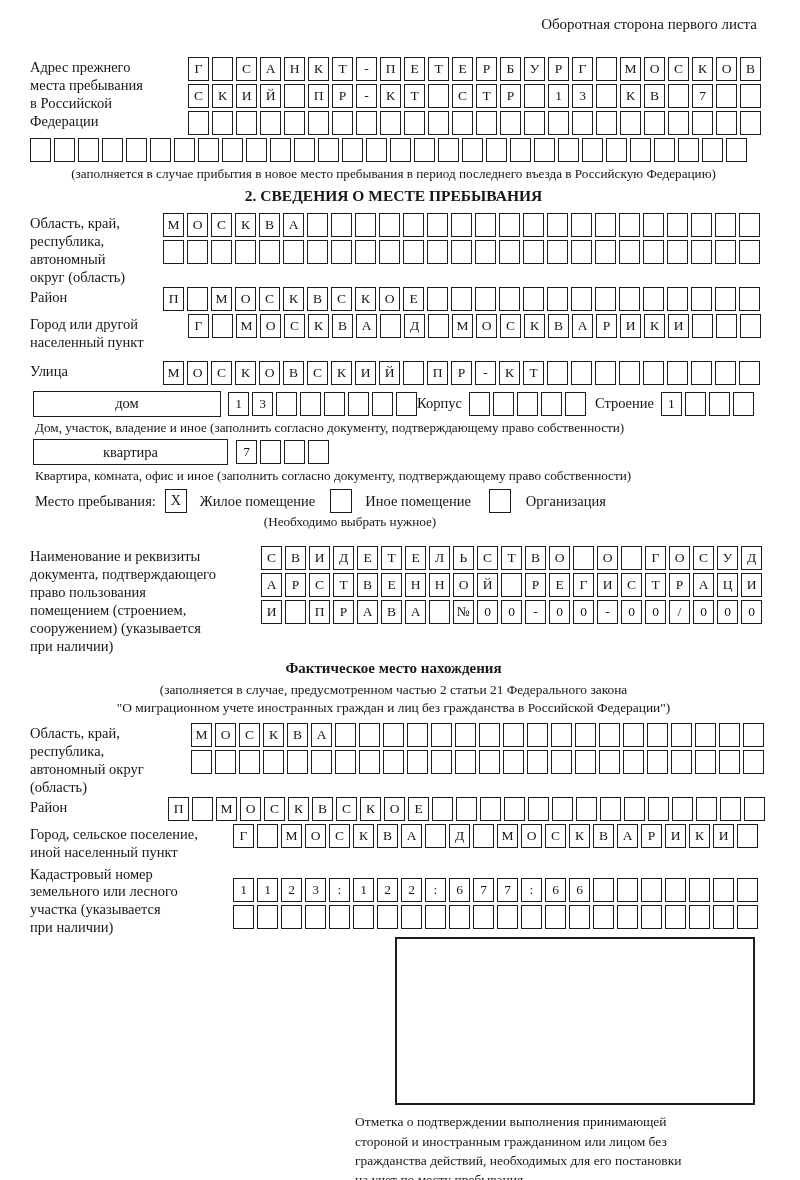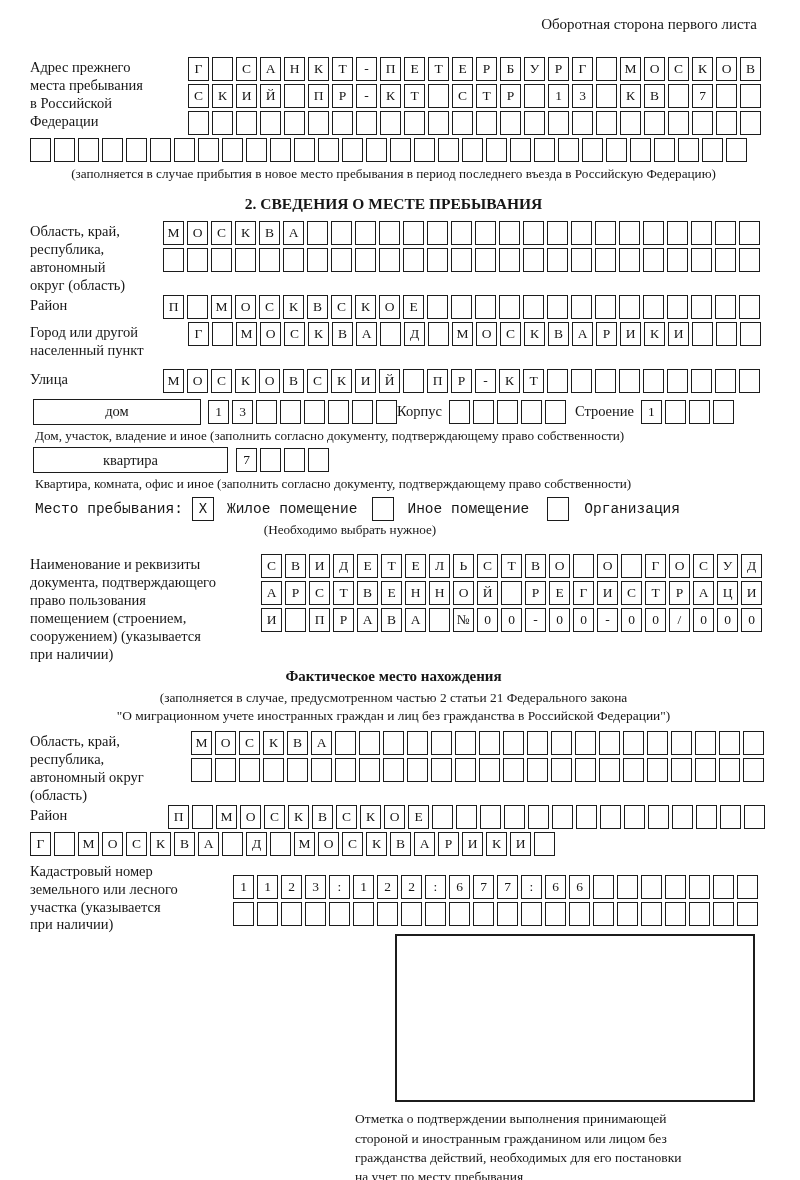--- a/index.html
+++ b/index.html
@@ -33,21 +33,21 @@
   .typebox {
     border: 1.7px solid #1c1c1c; height: 26px;
     display: flex; align-items: center; justify-content: center;
     font-size: 14.5px;
   }
   .inline-lbl { font-size: 14.5px; align-self: center; }
 
   .house-row, .apt-row { display: flex; align-items: center; }
   .house-row .cellrow, .apt-row .cellrow { margin-bottom: 0; }
 
-  .chk-row { display: flex; align-items: center; margin-top: 5px; font-size: 14.5px; font-family: Liberation Mono, monospace; }
+  .chk-row { display: flex; align-items: center; margin-top: 5px; font-size: 14.5px; }
   .cbox {
     width: 22px; height: 24px; border: 1.7px solid #1c1c1c;
     display: flex; align-items: center; justify-content: center;
     font-size: 14px;
   }
 
   .stamp-wrap { margin-left: 365px; width: 360px; }
   .stamp-box { width: 360px; height: 168px; border: 2px solid #1c1c1c; }
   .stamp-caption {
     width: 440px; margin-left: -40px; margin-top: 7px;
@@ -174,21 +174,21 @@
       <span class="cell"></span>
       <span class="cell"></span>
       <span class="cell"></span>
       <span class="cell"></span>
       <span class="cell"></span>
       <span class="cell"></span>
       <span class="cell"></span>
     </div>
   <div class="note center" style="margin-top:4px">(заполняется в случае прибытия в новое место пребывания в период последнего въезда в Российскую Федерацию)</div>
 
-  <div class="sec-title" style="margin-top:13px">2. СВЕДЕНИЯ О МЕСТЕ ПРЕБЫВАНИЯ</div>
+  <div class="sec-title" style="margin-top:5px">2. СВЕДЕНИЯ О МЕСТЕ ПРЕБЫВАНИЯ</div>
 
   <div class="frow" style="margin-top:8px">
     <div class="flabel w125">Область, край,
 республика,
 автономный
 округ (область)</div>
     <div>
       <div class="cellrow">
           <span class="cell">М</span>
           <span class="cell">О</span>
@@ -333,21 +333,21 @@
         <span class="cell"></span>
         <span class="cell"></span>
         <span class="cell"></span>
         <span class="cell"></span>
         <span class="cell"></span>
         <span class="cell"></span>
       </div>
   </div>
 
   <div class="house-row" style="margin-top:3px">
-    <div class="typebox" style="width:168px;margin-left:3px">дом</div>
+    <div class="typebox" style="width:188px;margin-left:3px">дом</div>
     <div class="cellrow" style="margin-left:7px">
         <span class="cell">1</span>
         <span class="cell">3</span>
         <span class="cell"></span>
         <span class="cell"></span>
         <span class="cell"></span>
         <span class="cell"></span>
         <span class="cell"></span>
         <span class="cell"></span>
       </div>
@@ -561,20 +561,22 @@
         <span class="cell"></span>
         <span class="cell"></span>
         <span class="cell"></span>
         <span class="cell"></span>
         <span class="cell"></span>
         <span class="cell"></span>
       </div>
   </div>
 
   <div class="frow">
+    <div class="flabel w195">Город, сельское поселение,
+иной населенный пункт</div>
     <div class="cellrow">
         <span class="cell">Г</span>
         <span class="cell"></span>
         <span class="cell">М</span>
         <span class="cell">О</span>
         <span class="cell">С</span>
         <span class="cell">К</span>
         <span class="cell">В</span>
         <span class="cell">А</span>
         <span class="cell"></span>

